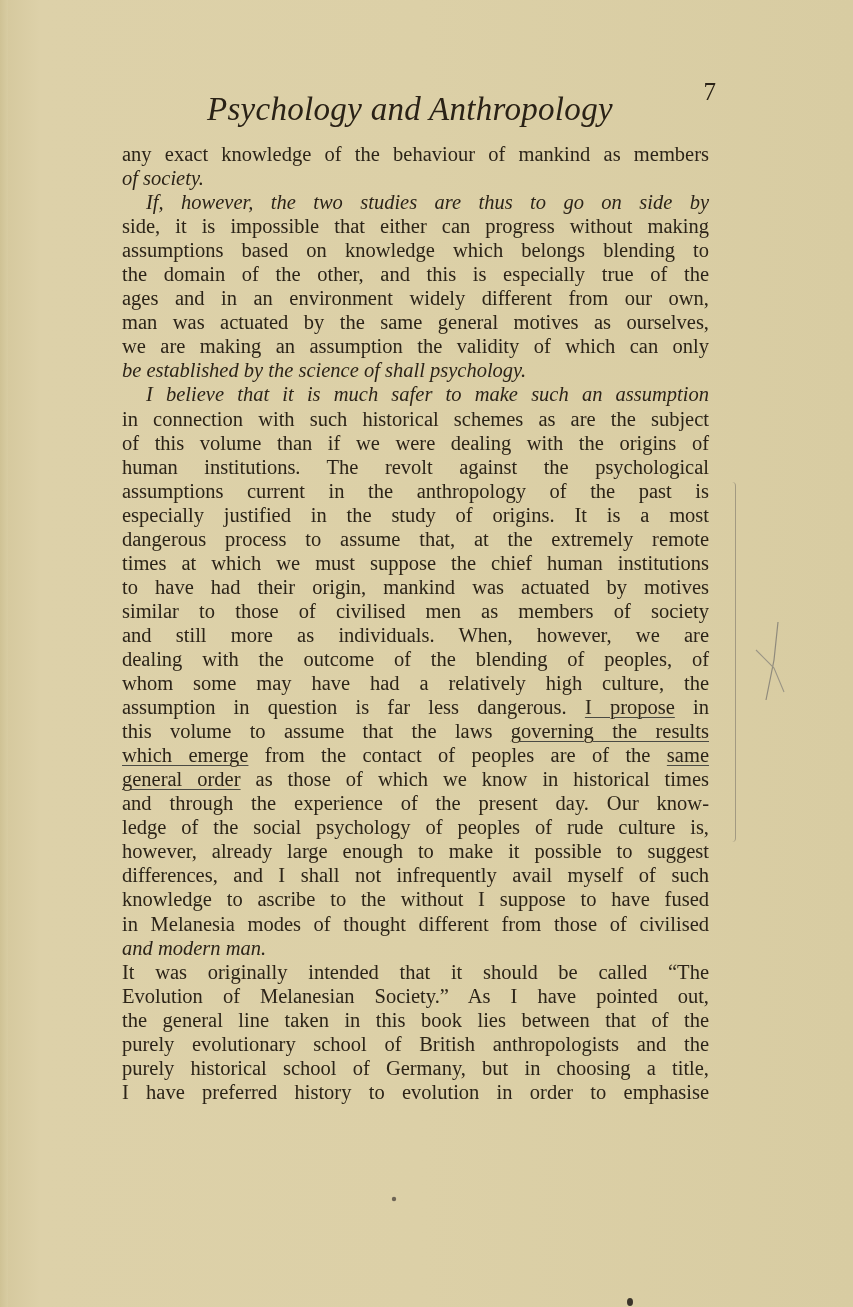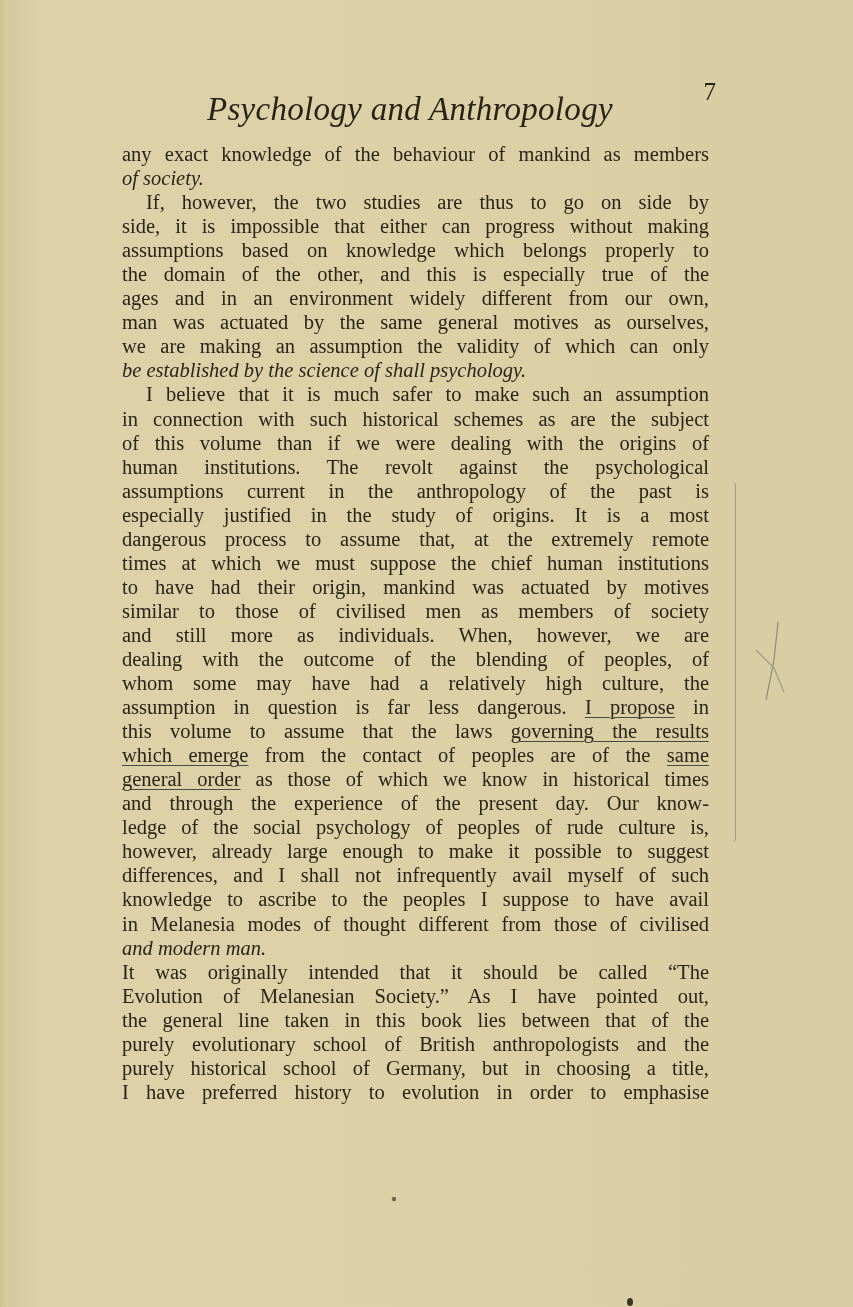--- a/index.html
+++ b/index.html
@@ -67,20 +67,21 @@
     text-align: justify;
     text-align-last: justify;
     overflow: visible;
   }
   .line.last {
     text-align-last: left;
     font-style: italic;
   }
   .line.indent {
     padding-left: 24px;
+    font-style: italic;
   }
   .u {
     text-decoration: underline;
     text-decoration-color: #4a4a44;
     text-decoration-thickness: 1px;
     text-underline-offset: 3px;
   }
   .margin-bracket {
     position: absolute;
     left: 727px;
@@ -112,21 +113,21 @@
     <span class="page-number">7</span>
   </div>
 
   <div class="body-text">
 
     <div class="line">any exact knowledge of the behaviour of mankind as members</div>
     <div class="line last">of society.</div>
 
     <div class="line indent">If, however, the two studies are thus to go on side by</div>
     <div class="line">side, it is impossible that either can progress without making</div>
-    <div class="line">assumptions based on knowledge which belongs properly to</div>
+    <div class="line">assumptions based on knowledge which belongs blending to</div>
     <div class="line">the domain of the other, and this is especially true of the</div>
     <div class="line">ages and in an environment widely different from our own,</div>
     <div class="line">man was actuated by the same general motives as ourselves,</div>
     <div class="line">we are making an assumption the validity of which can only</div>
     <div class="line last">be established by the science of shall psychology.</div>
 
     <div class="line indent">I believe that it is much safer to make such an assumption</div>
     <div class="line">in connection with such historical schemes as are the subject</div>
     <div class="line">of this volume than if we were dealing with the origins of</div>
     <div class="line">human institutions. The revolt against the psychological</div>
@@ -154,21 +155,21 @@
       <span class="u">same</span>
     </div>
     <div class="line">
       <span class="u">general order</span>
       <span>as those of which we know in historical times</span>
     </div>
     <div class="line">and through the experience of the present day. Our know-</div>
     <div class="line">ledge of the social psychology of peoples of rude culture is,</div>
     <div class="line">however, already large enough to make it possible to suggest</div>
     <div class="line">differences, and I shall not infrequently avail myself of such</div>
-    <div class="line">knowledge to ascribe to the peoples I suppose to have avail</div>
+    <div class="line">knowledge to ascribe to the without I suppose to have fused</div>
     <div class="line">in Melanesia modes of thought different from those of civilised</div>
     <div class="line last">and modern man.</div>
 
     <div class="line">It was originally intended that it should be called “The</div>
     <div class="line">Evolution of Melanesian Society.” As I have pointed out,</div>
     <div class="line">the general line taken in this book lies between that of the</div>
     <div class="line">purely evolutionary school of British anthropologists and the</div>
     <div class="line">purely historical school of Germany, but in choosing a title,</div>
     <div class="line">I have preferred history to evolution in order to emphasise</div>
   </div>

